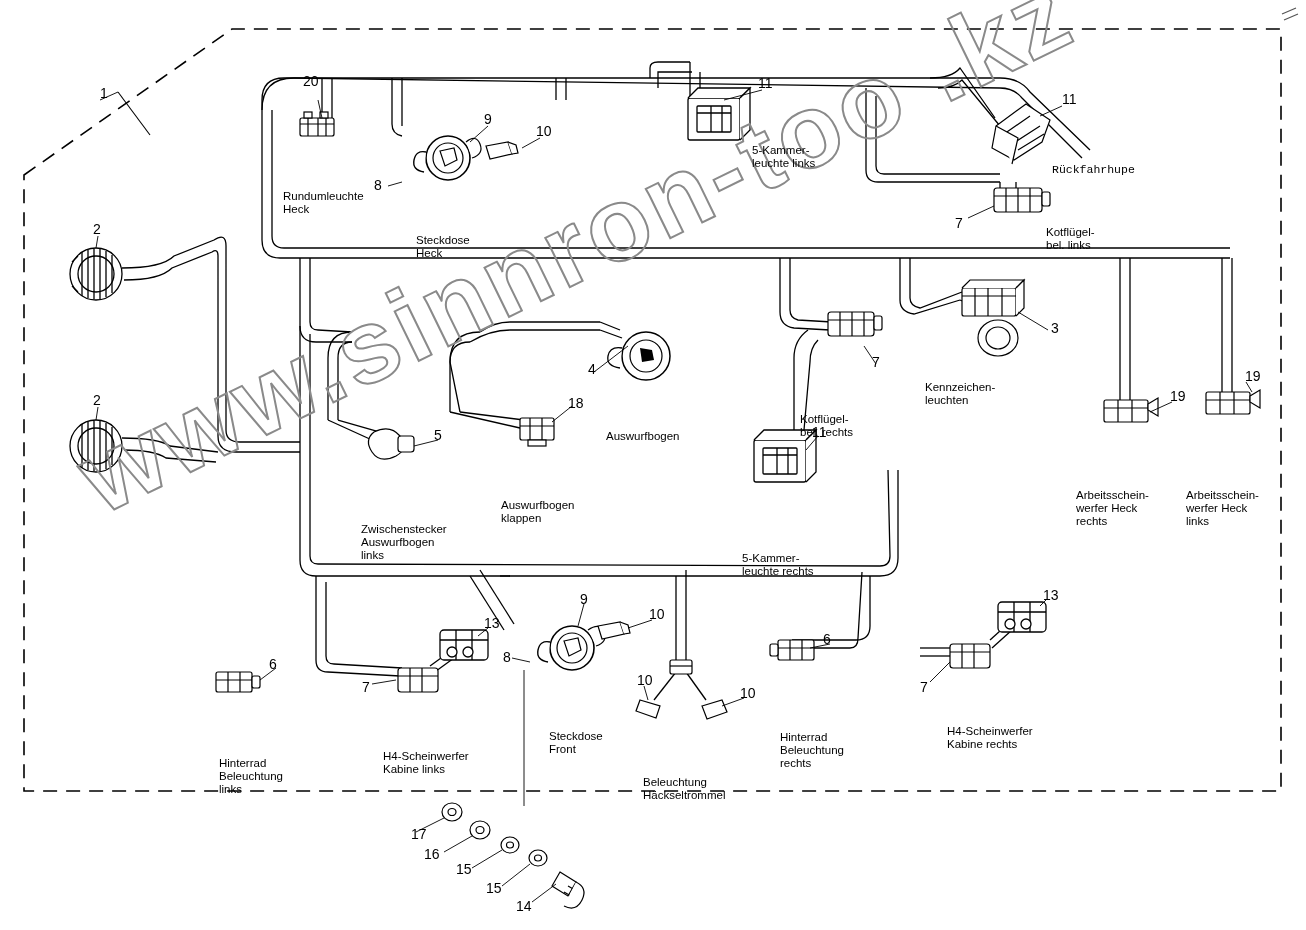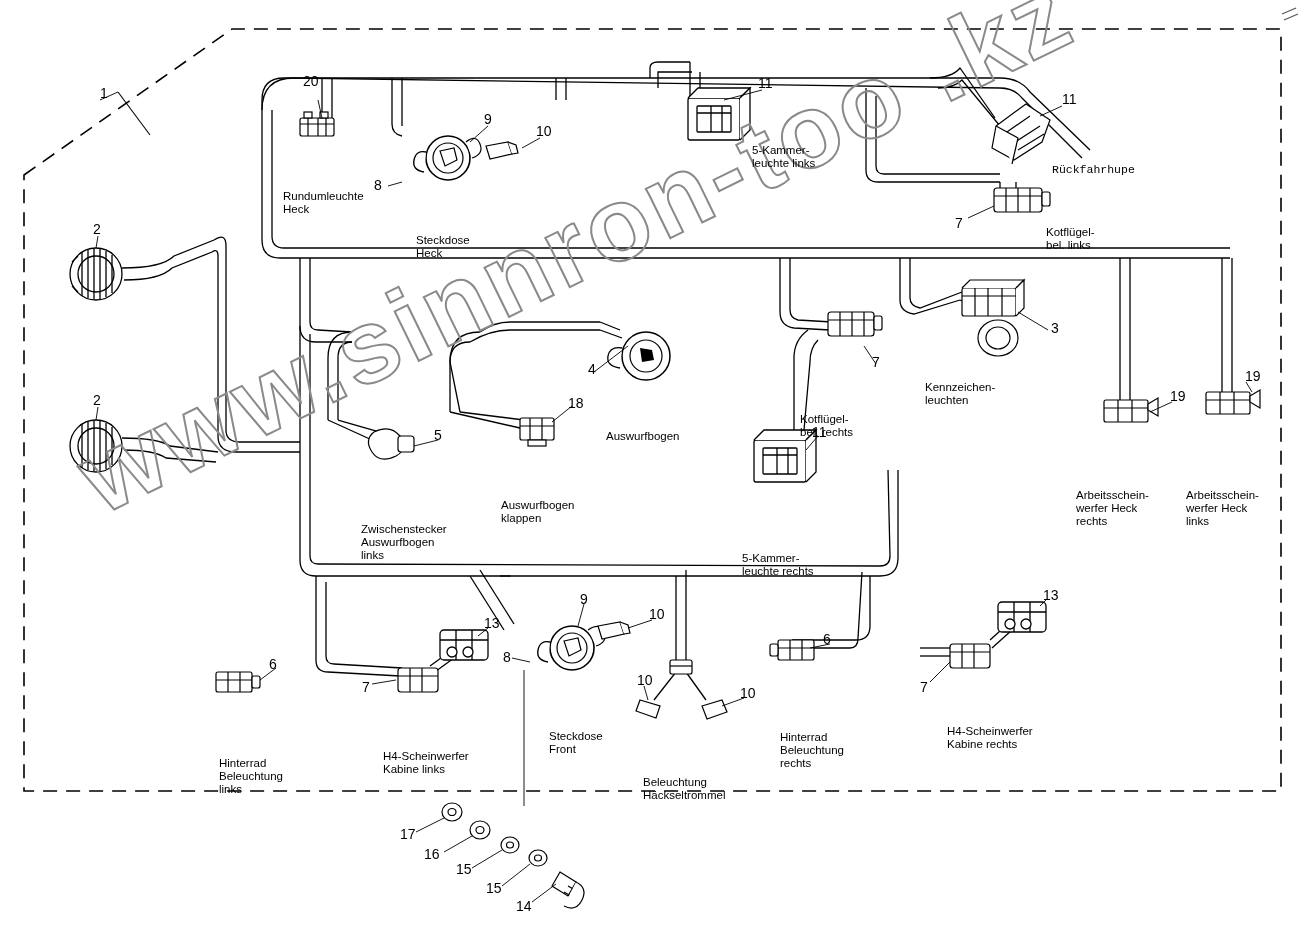--- a/index.html
+++ b/index.html
@@ -431,21 +431,21 @@
   <div class="num" style="left:580px;  top:592px;">9</div>
   <div class="num" style="left:649px;  top:607px;">10</div>
   <div class="num" style="left:1043px; top:588px;">13</div>
   <div class="num" style="left:269px;  top:657px;">6</div>
   <div class="num" style="left:362px;  top:680px;">7</div>
   <div class="num" style="left:503px;  top:650px;">8</div>
   <div class="num" style="left:637px;  top:673px;">10</div>
   <div class="num" style="left:740px;  top:686px;">10</div>
   <div class="num" style="left:823px;  top:632px;">6</div>
   <div class="num" style="left:920px;  top:680px;">7</div>
-  <div class="num" style="left:400px;  top:827px;">17</div>
+  <div class="num" style="left:411px;  top:827px;">17</div>
   <div class="num" style="left:424px;  top:847px;">16</div>
   <div class="num" style="left:456px;  top:862px;">15</div>
   <div class="num" style="left:486px;  top:881px;">15</div>
   <div class="num" style="left:516px;  top:899px;">14</div>
 
   <div class="lbl" style="left:283px;  top:146px;">Rundumleuchte
 Heck</div>
   <div class="lbl" style="left:416px;  top:190px;">Steckdose
 Heck</div>
   <div class="lbl" style="left:752px;  top:100px;">5-Kammer-

